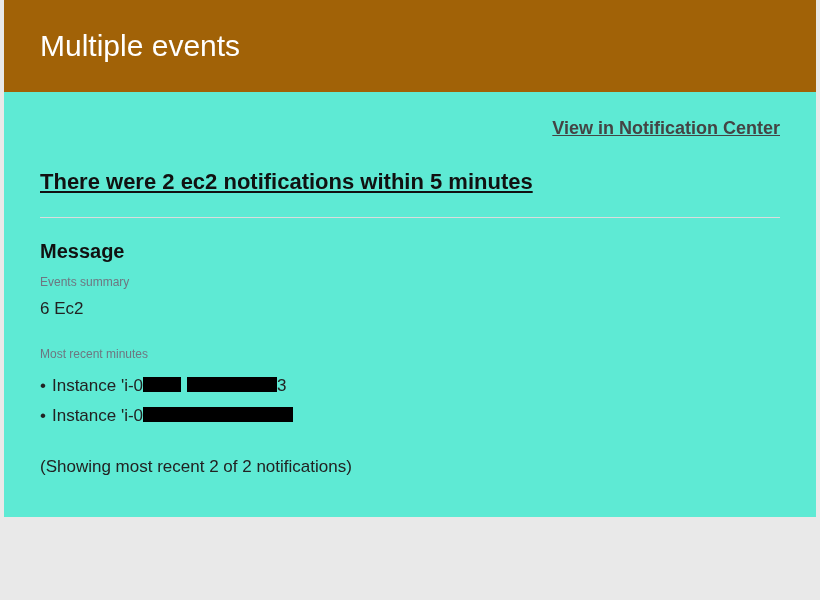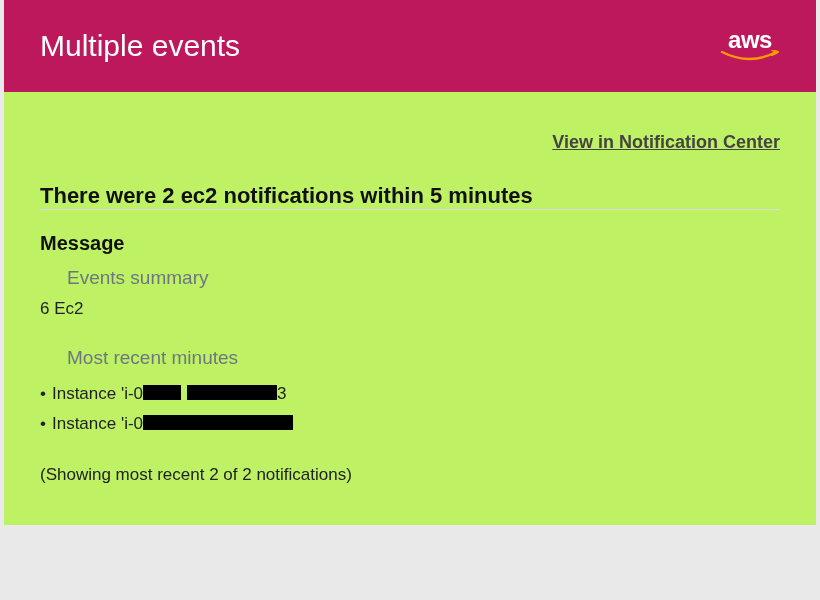--- a/index.html
+++ b/index.html
@@ -5,21 +5,21 @@
   * { box-sizing: border-box; margin: 0; padding: 0; }
   body {
     font-family: "Amazon Ember", "Helvetica Neue", Arial, sans-serif;
     background: #e9e9e9;
     width: 820px;
     height: 600px;
     overflow: hidden;
     padding: 0 4px 4px 4px;
   }
   .header {
-    background: #be185d;
+    background: #a16207;
     height: 92px;
     display: flex;
     align-items: center;
     justify-content: space-between;
     padding: 0 36px;
   }
   .header-title {
     color: #ffffff;
     font-size: 30px;
     font-weight: 400;
@@ -35,55 +35,56 @@
     font-weight: 600;
     letter-spacing: -0.5px;
     line-height: 1;
   }
   .aws-smile {
     width: 60px;
     height: 14px;
     margin-top: -2px;
   }
   .content {
-    background: #bef264;
-    padding: 40px 36px 40px 36px;
+    background: #5eead4;
+    padding: 26px 36px 40px 36px;
   }
   .view-link-row {
     text-align: right;
     margin-bottom: 30px;
   }
   .view-link {
     color: #444;
     font-size: 18px;
     font-weight: 700;
     text-decoration: underline;
     cursor: pointer;
   }
   .main-heading {
     font-size: 22px;
     font-weight: 700;
     color: #111;
+    margin-bottom: 22px;
+    text-decoration: underline;
   }
   .divider {
     border: none;
     border-top: 1px solid #dcdcdc;
     margin-bottom: 22px;
   }
   .section-heading {
     font-size: 20px;
     font-weight: 700;
     color: #111;
     margin-bottom: 12px;
   }
   .label {
-    font-size: 19px;
+    font-size: 12px;
     color: #6e7681;
     margin-bottom: 10px;
-    margin-left: 27px;
   }
   .value {
     font-size: 17px;
     color: #222;
     margin-bottom: 28px;
   }
   .events-list {
     margin-bottom: 26px;
   }
   .event-row {
@@ -108,27 +109,20 @@
   .showing {
     font-size: 17px;
     color: #222;
   }
 </style>
 </head>
 <body>
 
 <div class="header">
   <div class="header-title">Multiple events</div>
-  <div class="aws-logo">
-    <div class="aws-text">aws</div>
-    <svg class="aws-smile" viewBox="0 0 60 14">
-      <path d="M2 2 Q30 16 56 2" stroke="#ff9900" stroke-width="2.4" fill="none" stroke-linecap="round"></path>
-      <path d="M52 0 L58 2 L52 5" stroke="#ff9900" stroke-width="2" fill="none" stroke-linecap="round" stroke-linejoin="round"></path>
-    </svg>
-  </div>
 </div>
 
 <div class="content">
 
   <div class="view-link-row">
     <a class="view-link">View in Notification Center</a>
   </div>
 
   <div class="main-heading">There were 2 ec2 notifications within 5 minutes</div>
 

